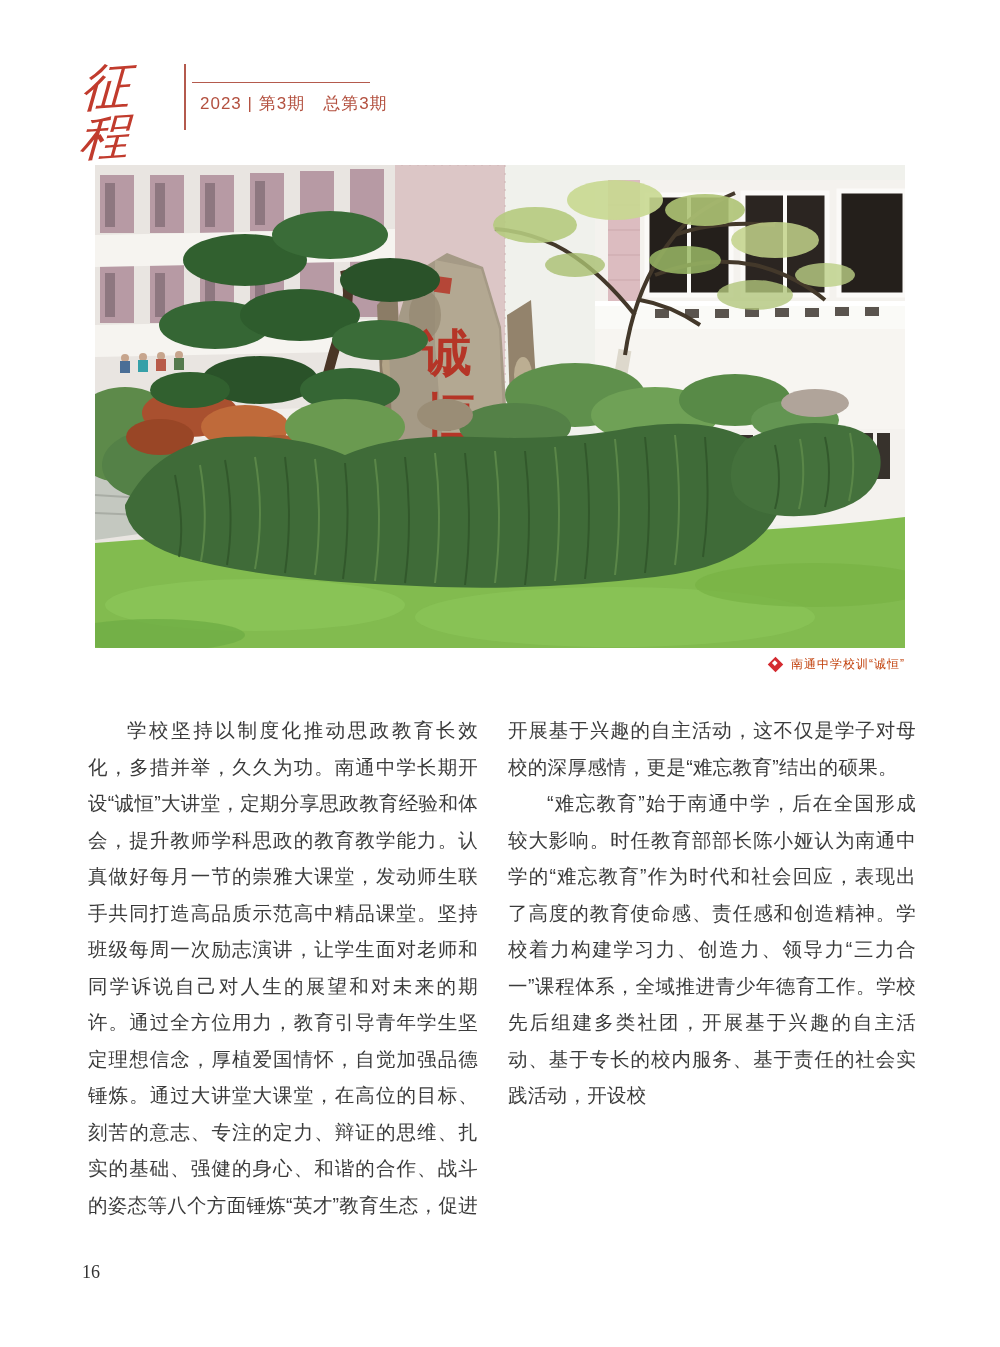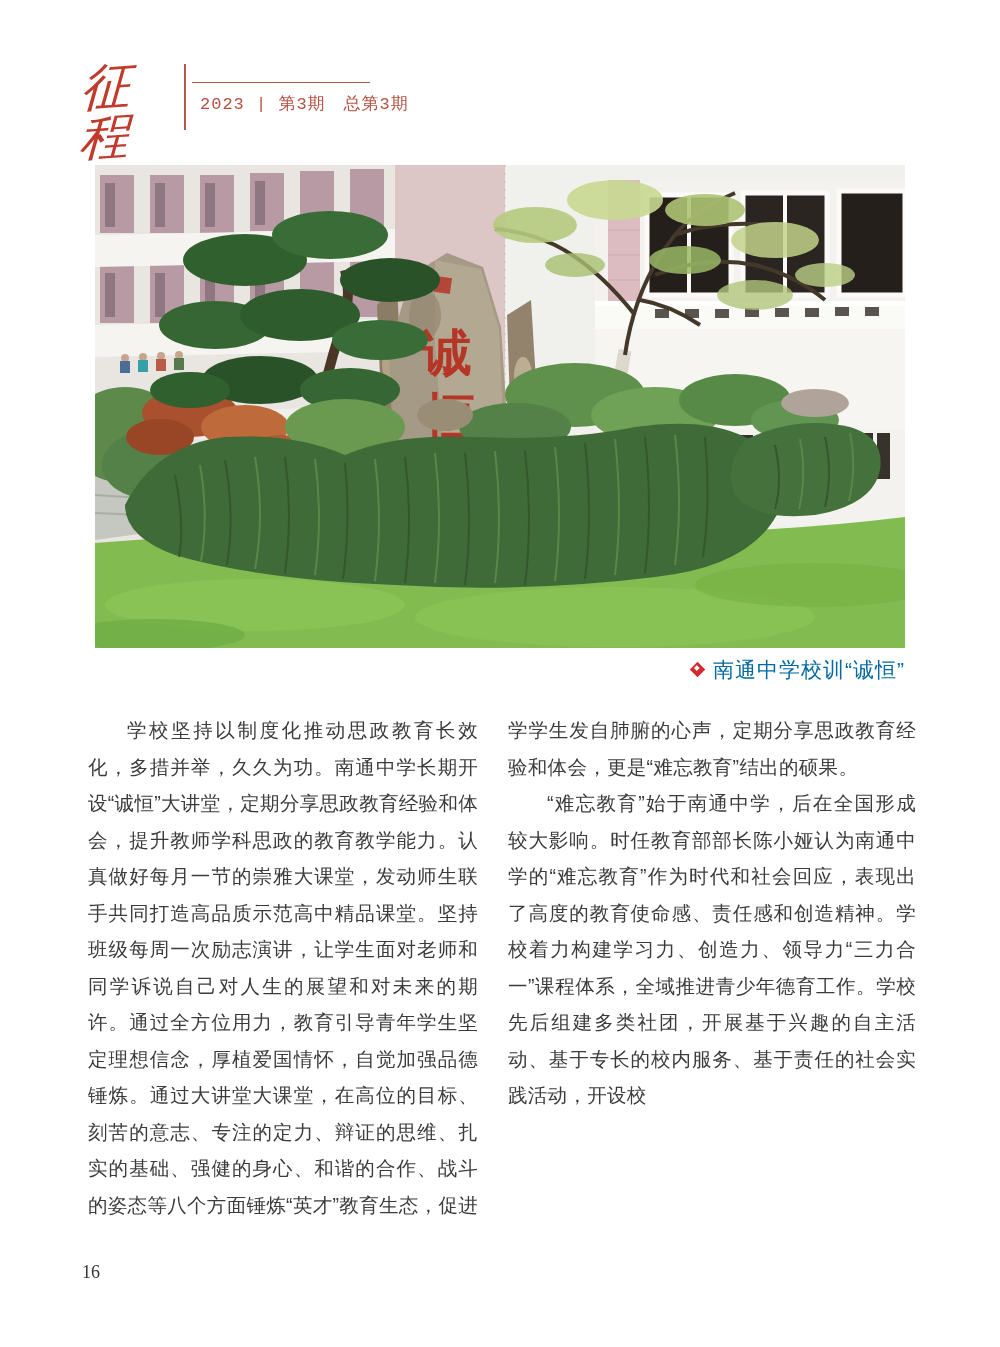--- a/index.html
+++ b/index.html
@@ -21,31 +21,31 @@
     color:#c13b2d;
     letter-spacing:8px;
     transform:rotate(-4deg) skewX(-6deg);
     padding-top:8px;
     width:104px;
   }
   .header-divider{width:2px;height:66px;background:#b45a4d;margin:12px 6px 0 0;}
   .issue-block{padding-top:30px;}
   .issue-rule{width:178px;border-top:1.6px solid #b45a4d;}
   .issue-text{
-    font-family:Liberation Mono, monospace;
+    font-family:Liberation Sans, sans-serif;
     color:#b3503f;font-size:17px;letter-spacing:1px;
     padding:9px 0 0 8px;white-space:nowrap;
   }
   
   .photo{position:absolute;top:165px;left:95px;width:810px;height:483px;overflow:hidden;background:#eef0ea;}
   .photo svg{display:block;width:810px;height:483px;}
   
   .caption-row{
     position:absolute;top:656px;left:95px;width:810px;
-    text-align:right;font-size:21px;color:#0369a1;
+    text-align:right;font-size:12px;color:#c2410c;
     letter-spacing:1px;
   }
   .caption-diamond{
     display:inline-block;width:11px;height:11px;background:#d42b30;
     transform:rotate(45deg);position:relative;margin:0 10px 1px 0;vertical-align:middle;
   }
   .caption-diamond::after{
     content:"";position:absolute;left:2px;top:3px;width:4px;height:4px;background:#ffffff;
   }
   .caption-text{vertical-align:middle;}
@@ -331,20 +331,20 @@
   <div class="caption-row">
     <span class="caption-diamond"></span><span class="caption-text">南通中学校训“诚恒”</span>
   </div>
 
   <div class="article">
     <div class="col col-left">
       <p class="indent">学校坚持以制度化推动思政教育长效化，多措并举，久久为功。南通中学长期开设“诚恒”大讲堂，定期分享思政教育经验和体会，提升教师学科思政的教育教学能力。认真做好每月一节的崇雅大课堂，发动师生联手共同打造高品质示范高中精品课堂。坚持班级每周一次励志演讲，让学生面对老师和同学诉说自己对人生的展望和对未来的期许。通过全方位用力，教育引导青年学生坚定理想信念，厚植爱国情怀，自觉加强品德锤炼。通过大讲堂大课堂，在高位的目标、刻苦的意志、专注的定力、辩证的思维、扎实的基础、强健的身心、和谐的合作、战斗的姿态等八个方面锤炼“英才”教育生态，促进学生全面发展。</p>
 
     </div>
     <div class="col col-right">
-      <p>学学生发自肺腑的心声，定期分享思政教育经验和体会，更是“难忘教育”结出的硕果。</p>
+      <p>开展基于兴趣的自主活动，这不仅是学子对母校的深厚感情，更是“难忘教育”结出的硕果。</p>
       <p class="indent">“难忘教育”始于南通中学，后在全国形成较大影响。时任教育部部长陈小娅认为南通中学的“难忘教育”作为时代和社会回应，表现出了高度的教育使命感、责任感和创造精神。学校着力构建学习力、创造力、领导力“三力合一”课程体系，全域推进青少年德育工作。学校先后组建多类社团，开展基于兴趣的自主活动、基于专长的校内服务、基于责任的社会实践活动，开设校</p>
     </div>
   </div>
 
   <div class="footer-page">16</div>
 
 </div>
 
 </body></html>

